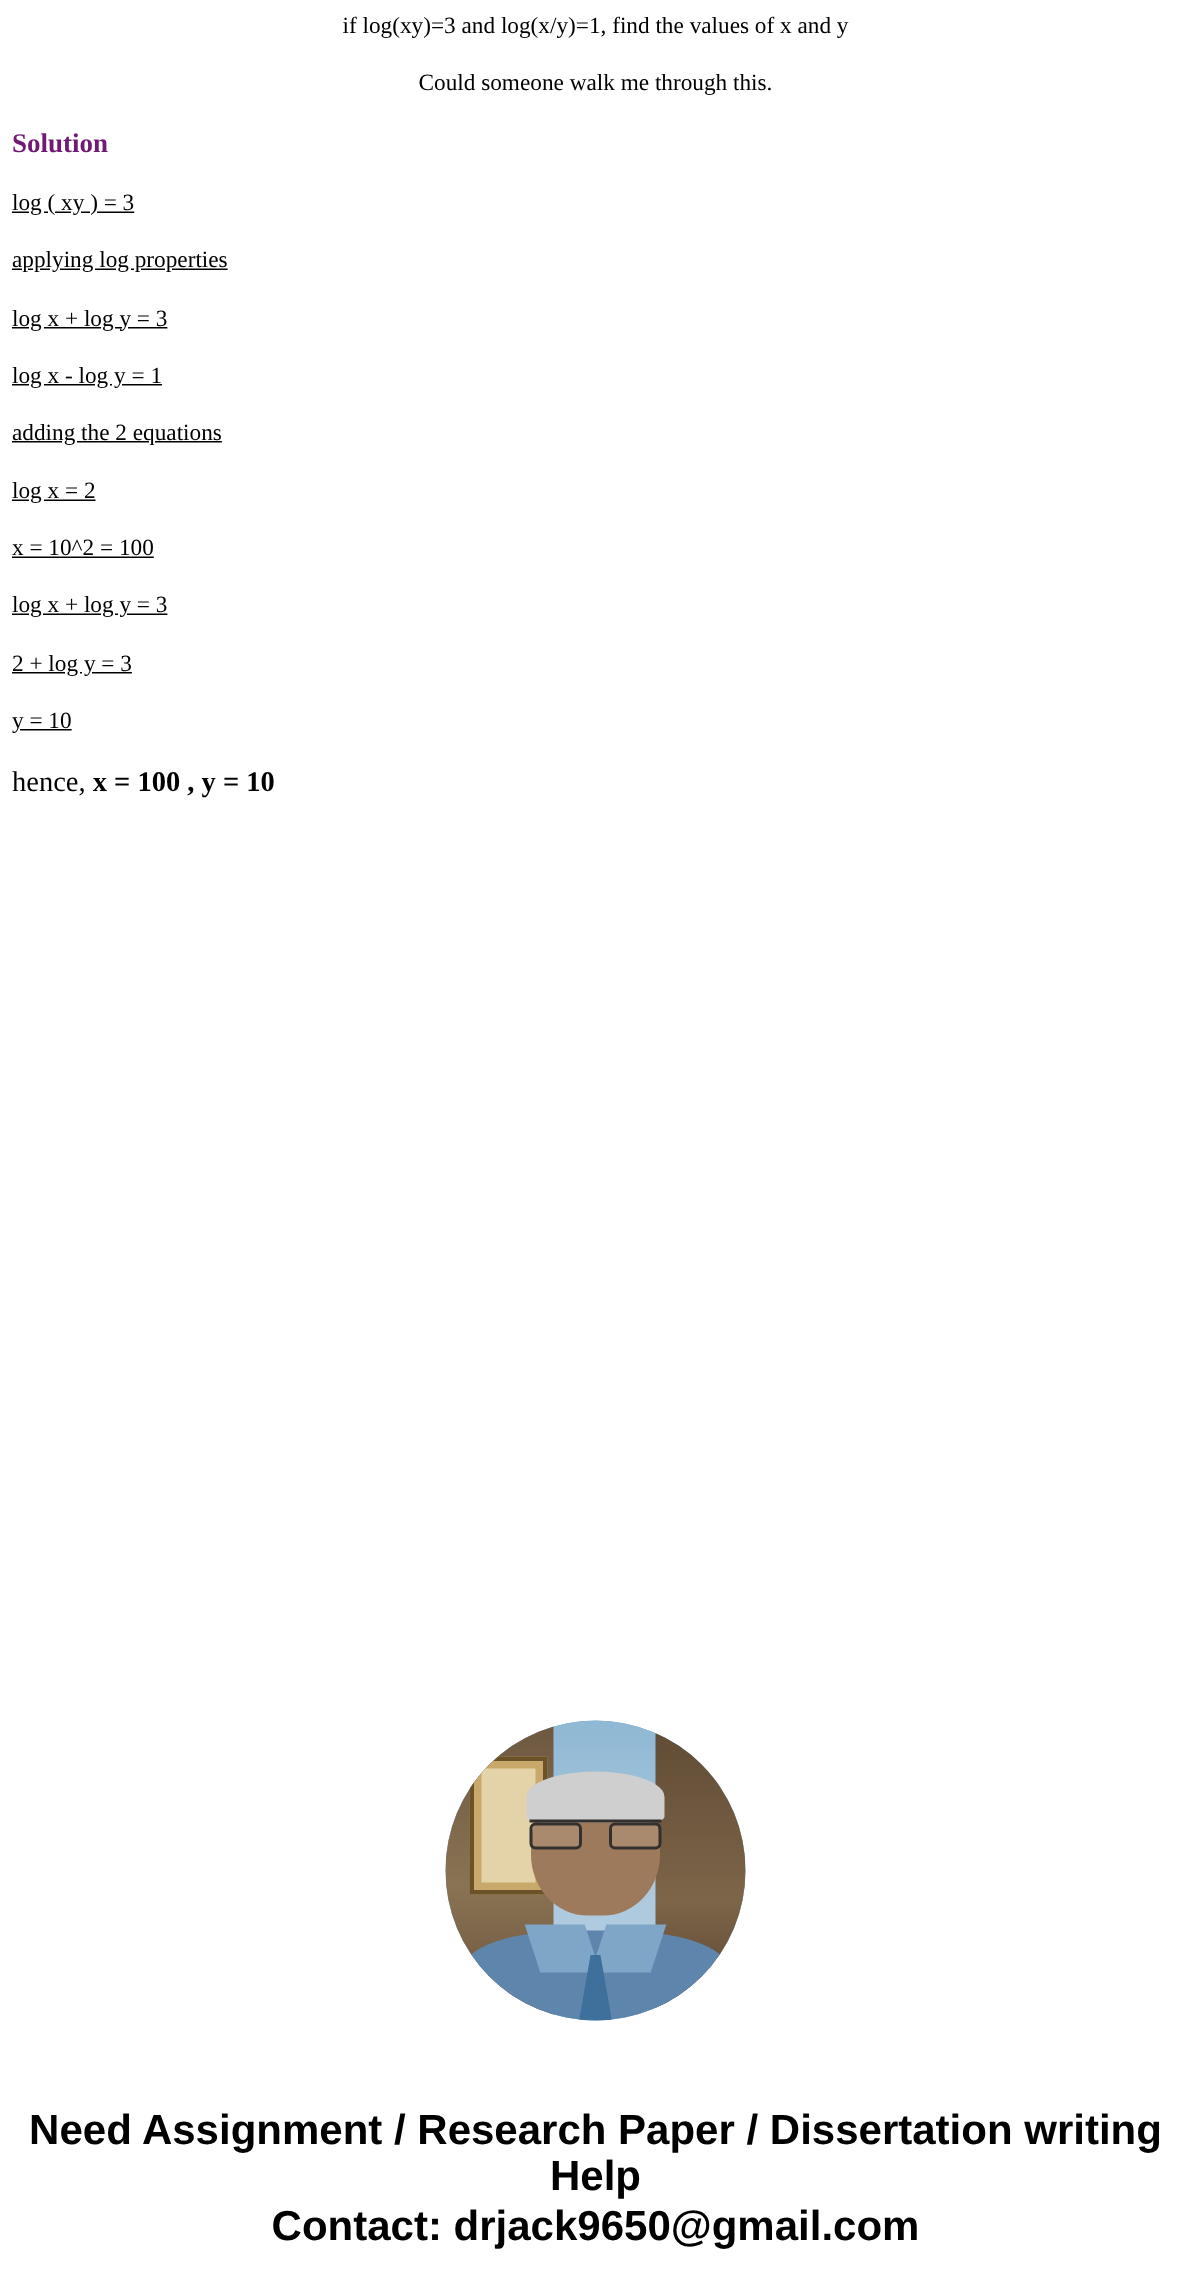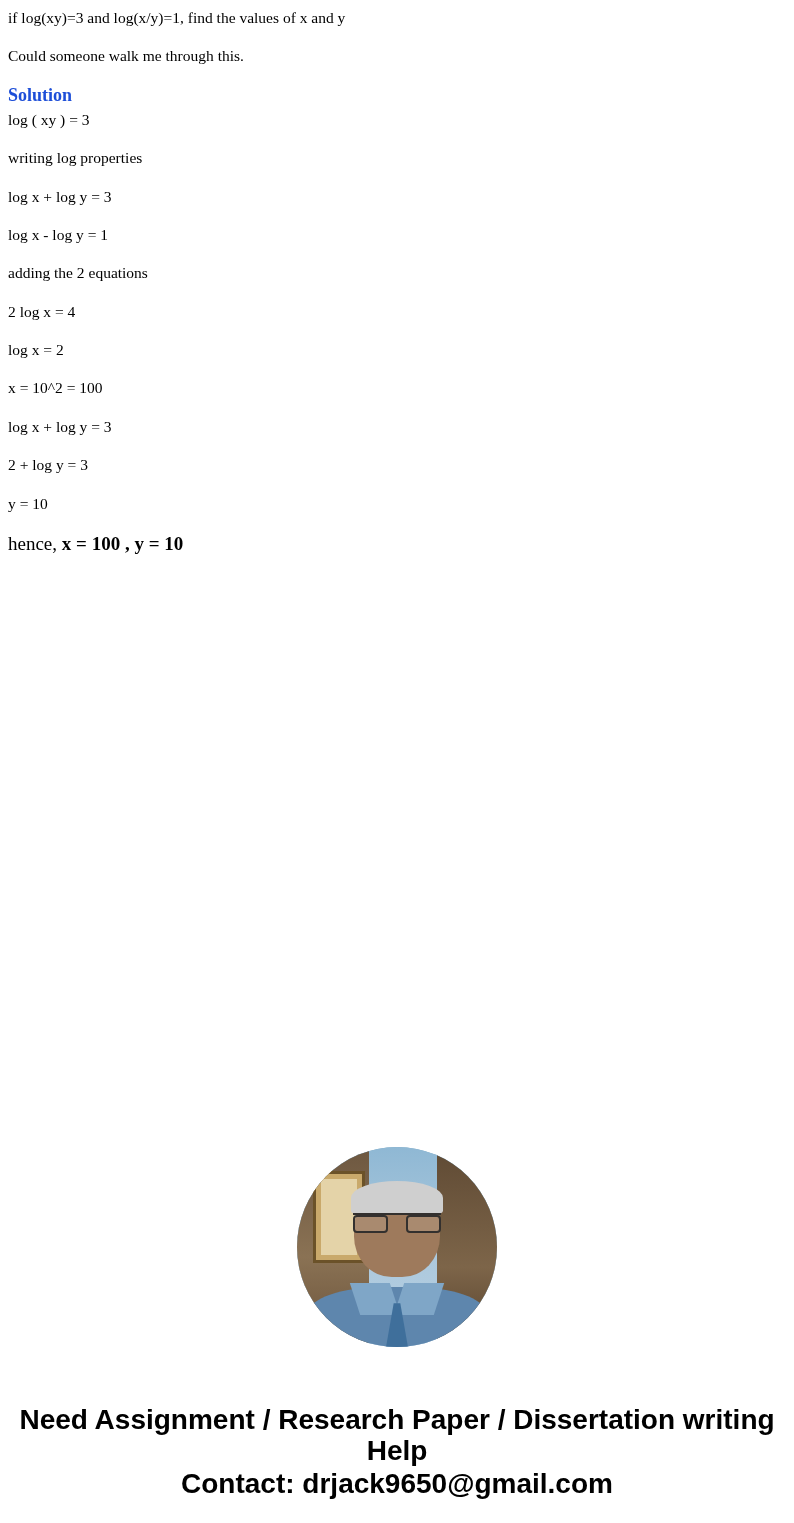--- a/index.html
+++ b/index.html
@@ -19,34 +19,36 @@
     position: relative;
     box-sizing: border-box;
     padding: 8px 8px 0 8px;
   }
   .q-line {
     font-family: "Liberation Serif", serif;
     font-size: 15.5px;
     line-height: 1.25;
     margin: 0 0 19px 0;
     color: #000;
+    text-align: center;
   }
   .section-title {
     font-family: "Liberation Serif", serif;
     font-size: 18px;
     font-weight: bold;
-    margin: 0 0 4px 0;
-    color: #1d4ed8;
+    margin: 0 0 20px 0;
+    color: #701a75;
   }
   .step {
     font-family: "Liberation Serif", serif;
     font-size: 15.5px;
     line-height: 1.25;
     margin: 0 0 19px 0;
     color: #000;
+    text-decoration: underline;
   }
   .final-line {
     font-family: "Liberation Serif", serif;
     font-size: 19px;
     line-height: 1.25;
     margin: 0;
     color: #000;
   }
   .final-line .answer {
     font-weight: bold;
@@ -192,25 +194,24 @@
 <body>
 
 <div class="page">
 
   <p class="q-line">if log(xy)=3 and log(x/y)=1, find the values of x and y</p>
   <p class="q-line">Could someone walk me through this.</p>
 
   <h2 class="section-title">Solution</h2>
 
   <p class="step">log ( xy ) = 3</p>
-  <p class="step">writing log properties</p>
+  <p class="step">applying log properties</p>
   <p class="step">log x + log y = 3</p>
   <p class="step">log x - log y = 1</p>
   <p class="step">adding the 2 equations</p>
-  <p class="step">2 log x = 4</p>
   <p class="step">log x = 2</p>
   <p class="step">x = 10^2 = 100</p>
   <p class="step">log x + log y = 3</p>
   <p class="step">2 + log y = 3</p>
   <p class="step">y = 10</p>
 
   <p class="final-line"><span>hence, </span><span class="answer">x = 100 , y = 10</span></p>
 
   <div class="footer">
     <div class="avatar">

